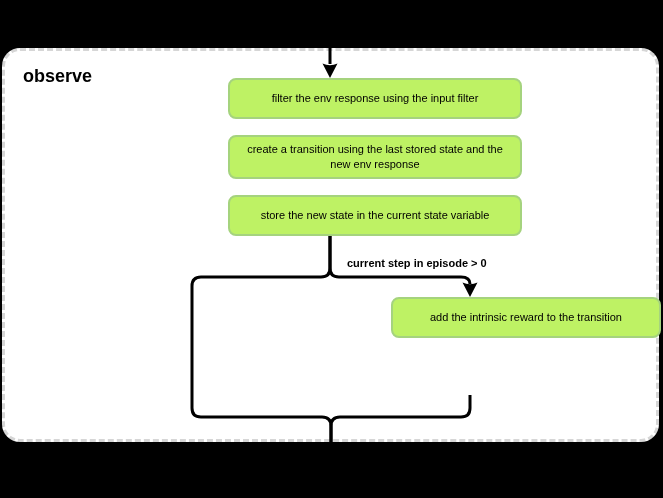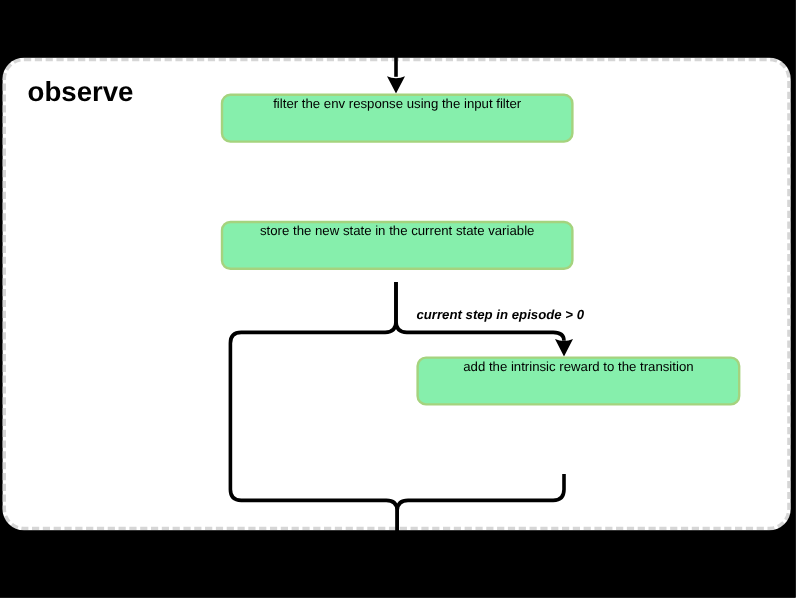--- a/index.html
+++ b/index.html
@@ -19,21 +19,21 @@
     height: 394px;
     background: #ffffff;
     border: 3px dashed #d6d6d6;
     border-radius: 18px;
     box-sizing: border-box;
   }
   .panel-title {
     position: absolute;
     left: 23px;
     top: 66px;
-    font-size: 23px;
+    font-size: 18px;
     line-height: 20px;
     font-weight: bold;
     color: #000000;
   }
   .flow {
     position: absolute;
     left: 0;
     top: 0;
   }
   .flow path.connector {
@@ -42,45 +42,45 @@
     fill: none;
     stroke-linejoin: round;
   }
   .flow path.arrowhead {
     fill: #000000;
     stroke: none;
   }
   .node {
     position: absolute;
     display: flex;
-    align-items: flex-start;
+    align-items: center;
     justify-content: center;
     text-align: center;
-    background: #86efac;
+    background: #bef264;
     border: 2.5px solid #a5d37e;
     border-radius: 8px;
     box-sizing: border-box;
     color: #000000;
     font-size: 11px;
     line-height: 15px;
+    margin-left: 44px;
   }
   .node .node-label { white-space: pre-line; padding: 0 4px; }
   .node-1 { left: 184px; top: 78px;  width: 294px; height: 41px; }
   .node-2 { left: 184px; top: 135px; width: 294px; height: 44px; }
-  .node-3 { left: 184px; top: 184px; width: 294px; height: 41px; }
+  .node-3 { left: 184px; top: 195px; width: 294px; height: 41px; }
   .node-4 { left: 347px; top: 297px; width: 270px; height: 41px; }
   .node-5 { left: 347px; top: 355px; width: 246px; height: 42px; }
   .branch-label {
     position: absolute;
     left: 347px;
     top: 257px;
     font-size: 11px;
     font-weight: bold;
     color: #000000;
-    font-style: italic;
   }
 </style>
 </head>
 <body>
 
 <div class="stage">
 
   <div class="panel"></div>
 
   <div class="panel-title">observe</div>
@@ -95,20 +95,24 @@
     <path class="connector" d="M330 235 V268 Q330 277 339 277 H461 Q470 277 470 284"></path>
     <path class="arrowhead" d="M470 297 L462.5 282.5 Q470 286 477.5 282.5 Z"></path>
 
     <path class="connector" d="M470 395 V408 Q470 417 461 417 H340 Q331 417 331 426 V472"></path>
   </svg>
 
   <div class="node node-1">
     <span class="node-label">filter the env response using the input filter</span>
   </div>
 
+  <div class="node node-2">
+    <span class="node-label">create a transition using the last stored state and the
+new env response</span>
+  </div>
 
   <div class="node node-3">
     <span class="node-label">store the new state in the current state variable</span>
   </div>
 
   <div class="node node-4">
     <span class="node-label">add the intrinsic reward to the transition</span>
   </div>
 
 

